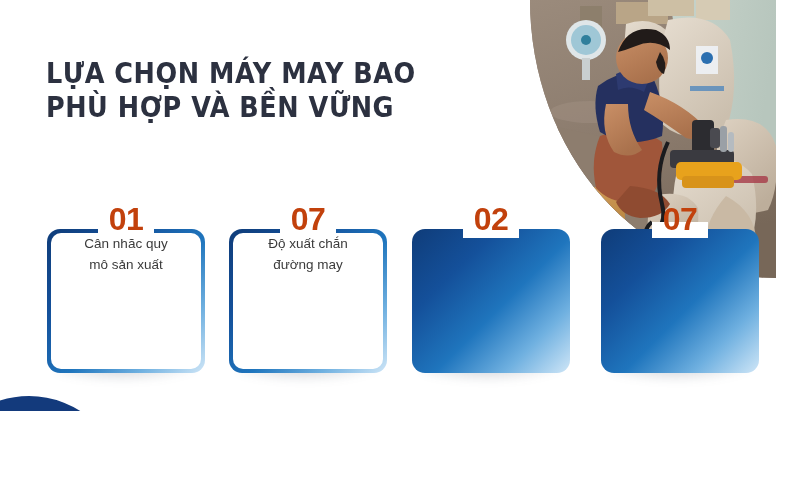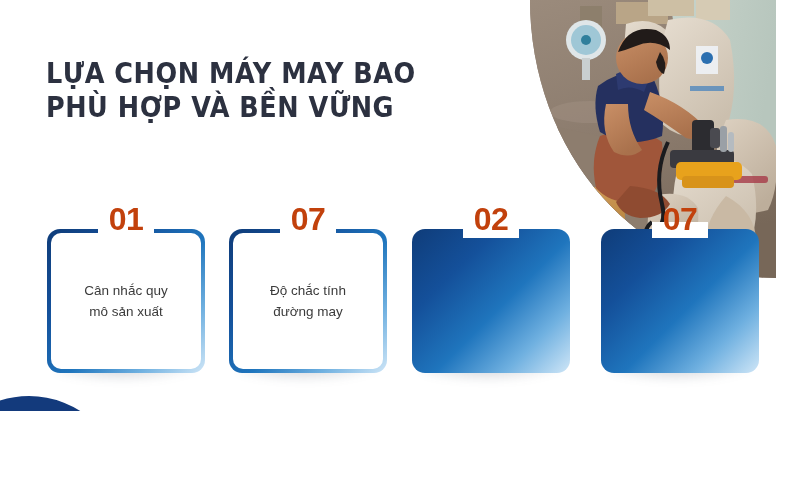--- a/index.html
+++ b/index.html
@@ -111,21 +111,21 @@
                 #cfe6f7 100%);
     padding: 4px;
   }
   .card-inner {
     position: relative;
     width: 100%;
     height: 100%;
     background: #ffffff;
     border-radius: 10px;
     display: flex;
-    align-items: center;
+    align-items: flex-start;
     justify-content: center;
   }
 
   
   .card-notch {
     position: absolute;
     top: -7px;
     left: 50%;
     transform: translateX(-50%);
     width: 56px;
@@ -295,21 +295,21 @@
         </div>
         <div class="card-notch"></div>
       </div>
       <div class="card-number">01</div>
     </div>
 
     <div class="card c2">
       <div class="card-shadow"></div>
       <div class="card-frame">
         <div class="card-inner">
-          <div class="card-text">Độ chắc tính
+          <div class="card-text">Độ xuất chắn
 đường may</div>
         </div>
         <div class="card-notch"></div>
       </div>
       <div class="card-number">07</div>
     </div>
 
     <div class="card c3">
       <div class="card-shadow"></div>
       <div class="card-frame">

